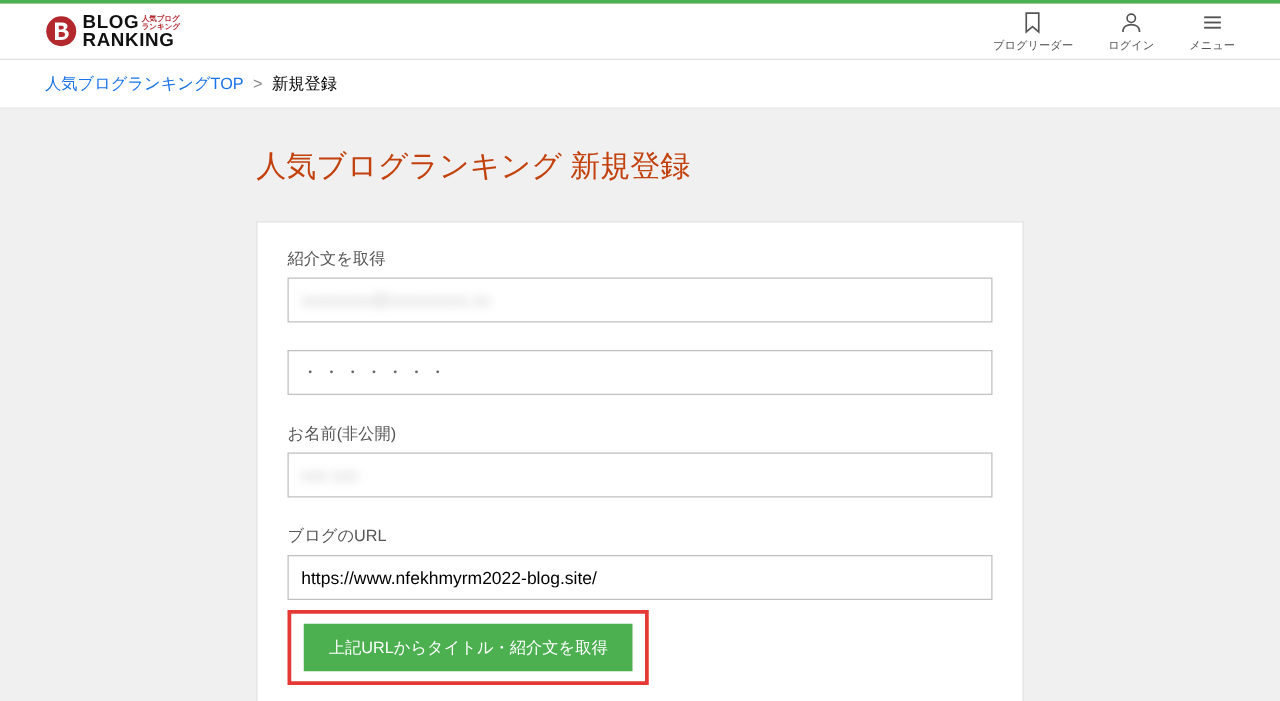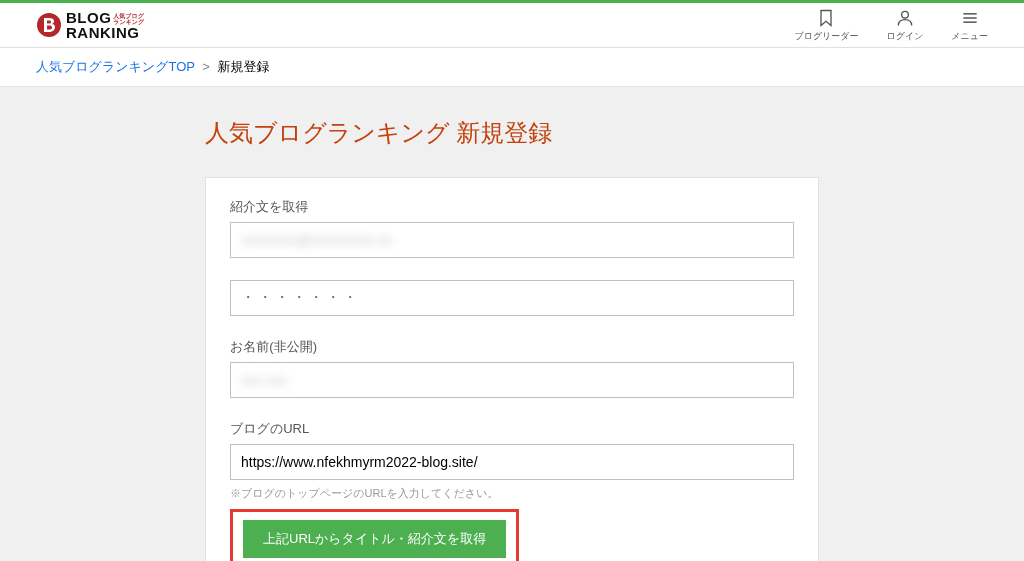--- a/index.html
+++ b/index.html
@@ -108,21 +108,20 @@
         <div class="form-group">
           <label class="form-label">お名前(非公開)</label>
           <div class="form-input" style="display:flex;align-items:center;">
             <span class="blur-box">xxx xxx</span>
           </div>
         </div>
 
         <div class="form-group" style="margin-bottom:4px;">
           <label class="form-label">ブログのURL</label>
           <input type="text" class="form-input" value="https://www.nfekhmyrm2022-blog.site/" style="">
-          <div class="form-hint">※ブログのトップページのURLを入力してください。</div>
         </div>
 
         <div class="fetch-wrap">
           <button class="fetch-button">上記URLからタイトル・紹介文を取得</button>
         </div>
 
         
 
       </div>
     </div>

